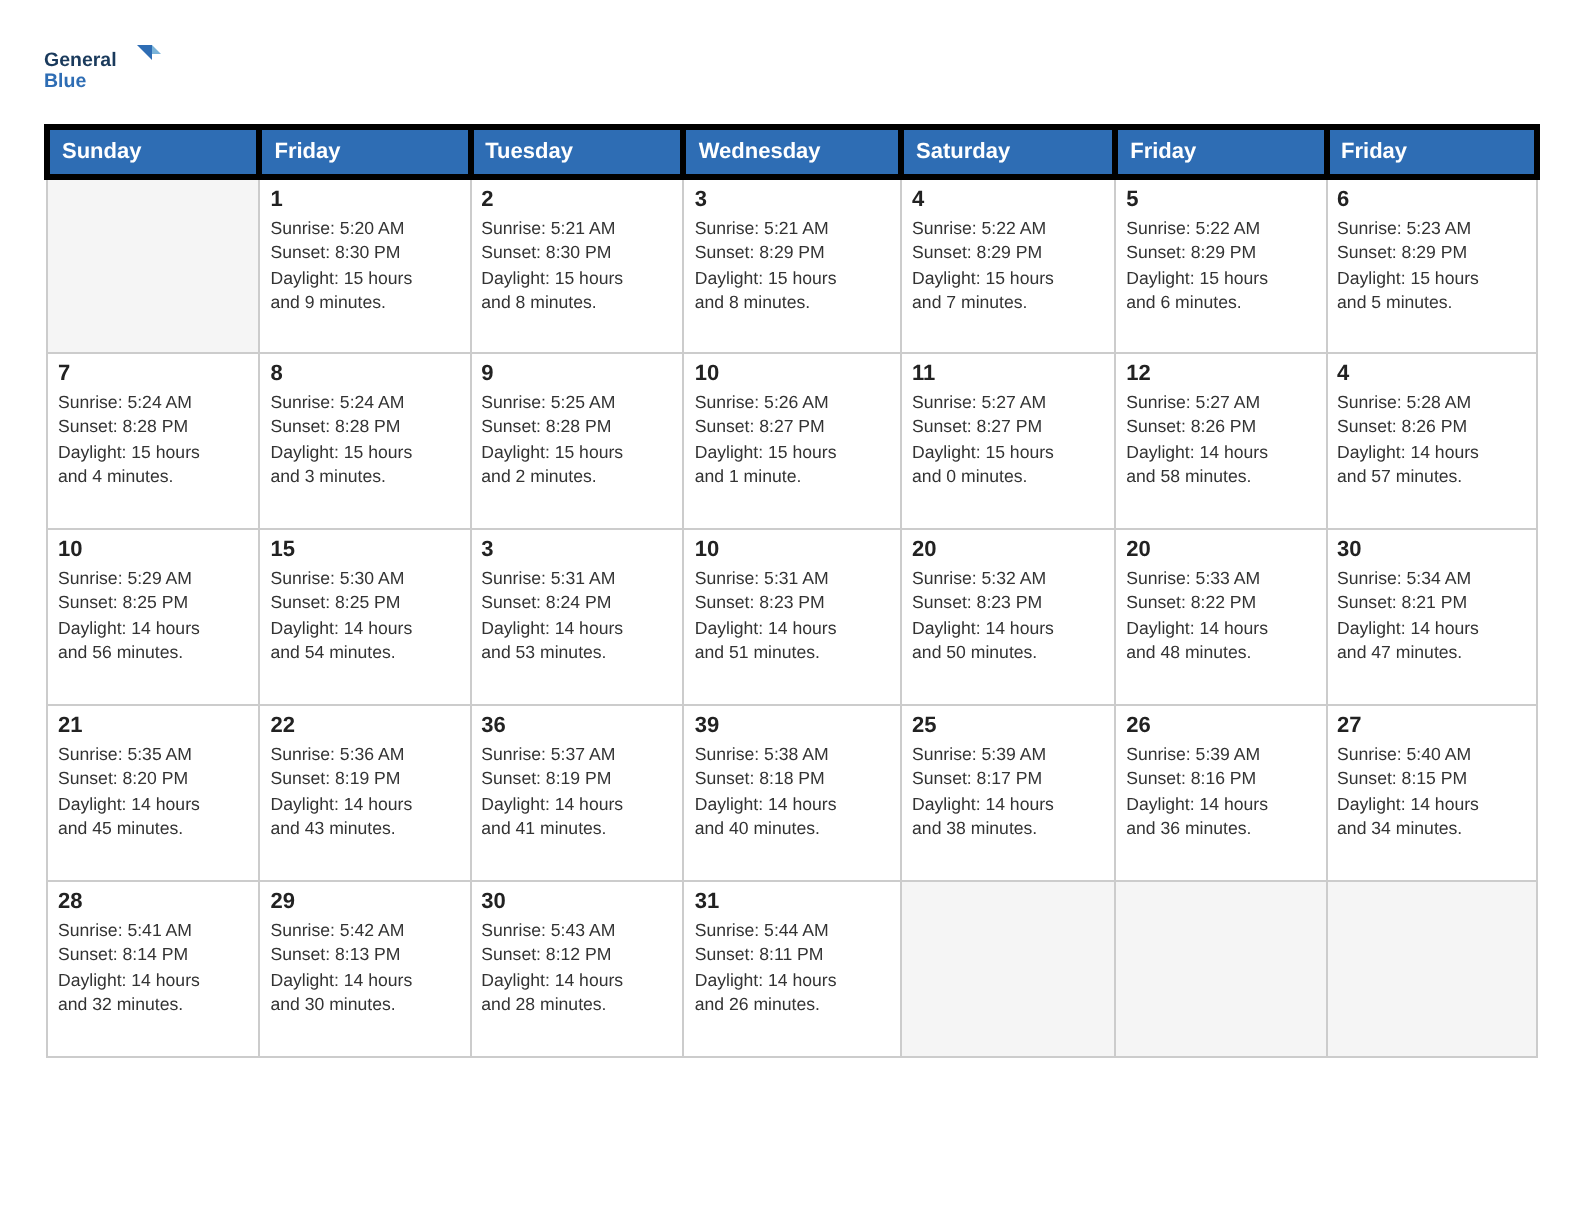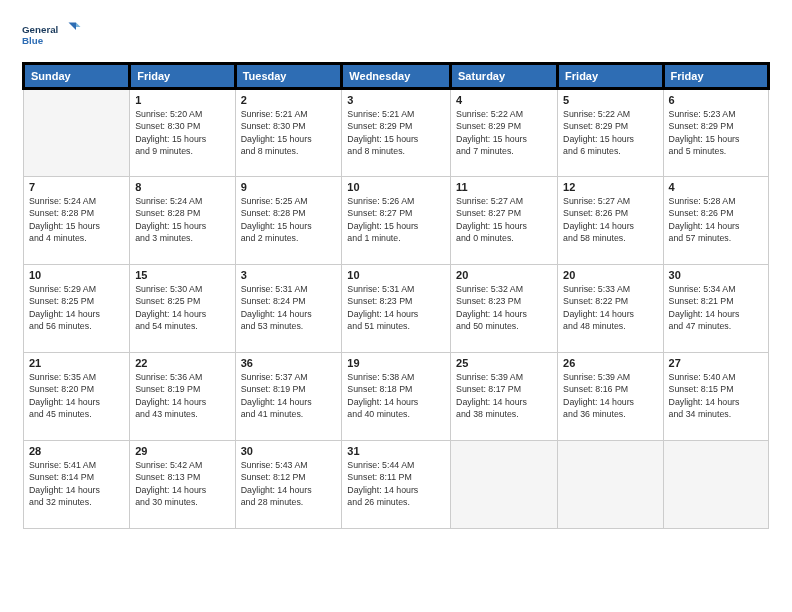--- a/index.html
+++ b/index.html
@@ -204,21 +204,21 @@
           </td>
           <td>
             <span class="day-number">22</span>
             <div class="day-info">Sunrise: 5:36 AM<br>Sunset: 8:19 PM<br>Daylight: 14 hours<br>and 43 minutes.</div>
           </td>
           <td>
             <span class="day-number">36</span>
             <div class="day-info">Sunrise: 5:37 AM<br>Sunset: 8:19 PM<br>Daylight: 14 hours<br>and 41 minutes.</div>
           </td>
           <td>
-            <span class="day-number">19</span>
+            <span class="day-number">39</span>
             <div class="day-info">Sunrise: 5:38 AM<br>Sunset: 8:18 PM<br>Daylight: 14 hours<br>and 40 minutes.</div>
           </td>
           <td>
             <span class="day-number">25</span>
             <div class="day-info">Sunrise: 5:39 AM<br>Sunset: 8:17 PM<br>Daylight: 14 hours<br>and 38 minutes.</div>
           </td>
           <td>
             <span class="day-number">26</span>
             <div class="day-info">Sunrise: 5:39 AM<br>Sunset: 8:16 PM<br>Daylight: 14 hours<br>and 36 minutes.</div>
           </td>

